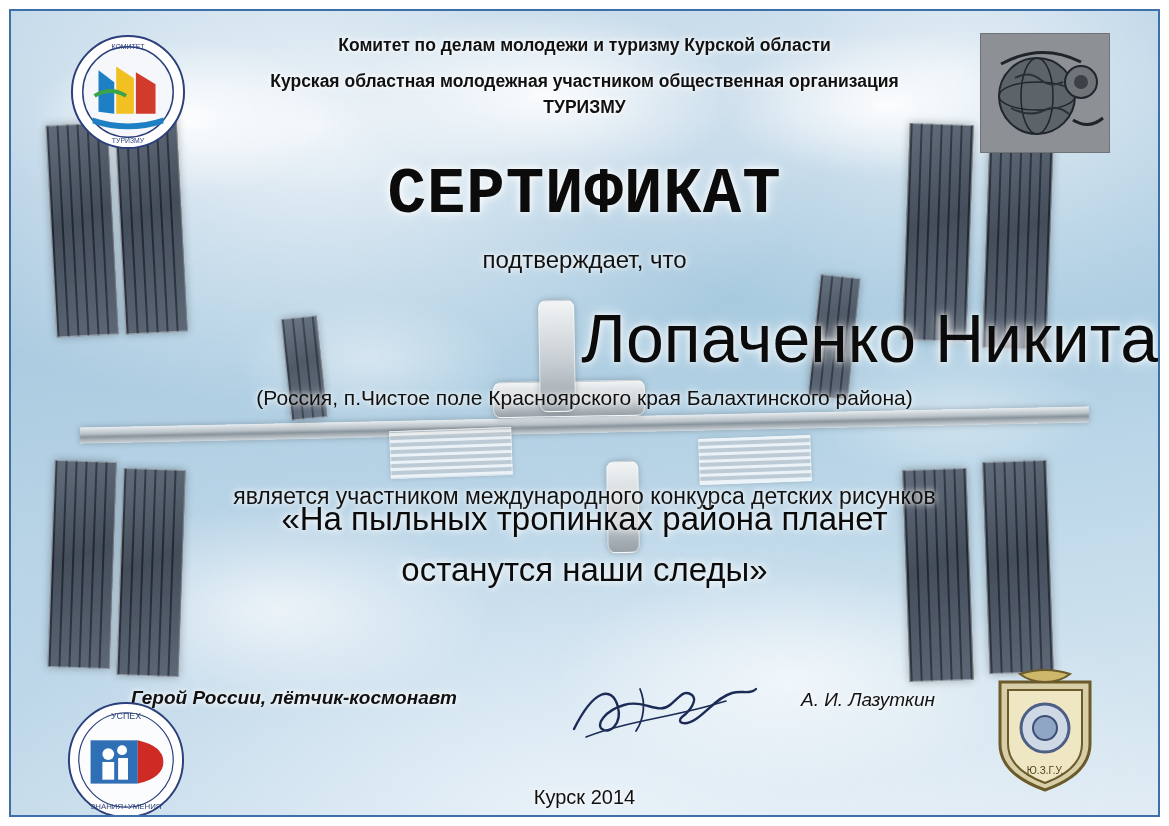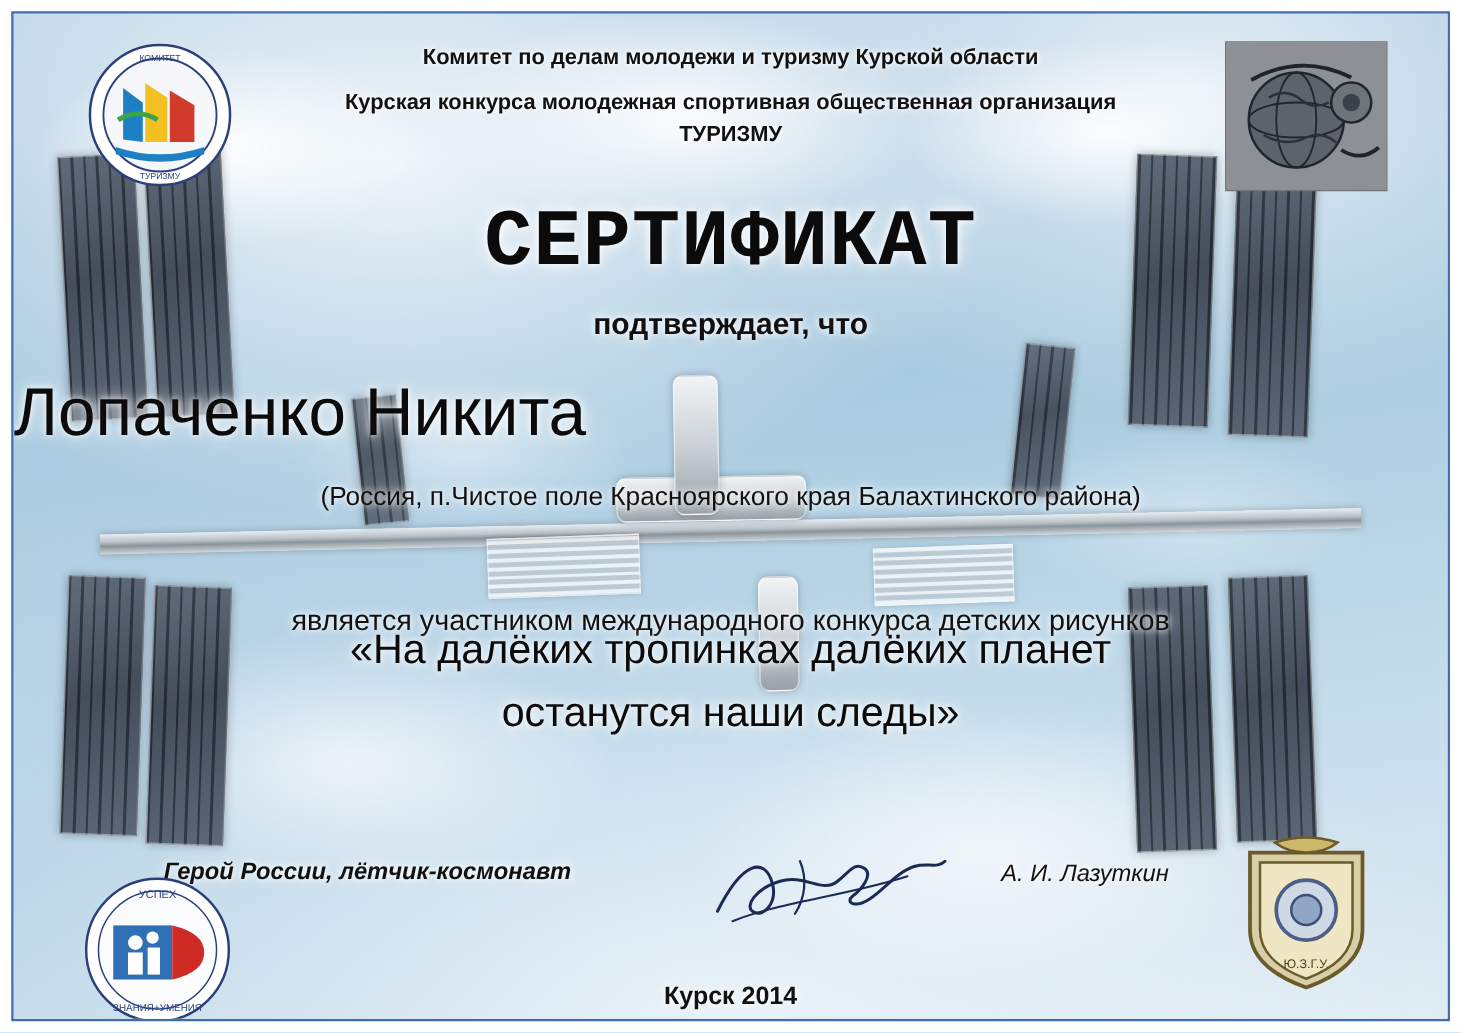--- a/index.html
+++ b/index.html
@@ -12,21 +12,21 @@
     height: 826px;
     font-family: "Liberation Sans", sans-serif;
     overflow: hidden;
   }
 
   .certificate {
     position: relative;
     width: 1169px;
     height: 826px;
     box-sizing: border-box;
-    background: #0ea5e9;
+    background: #fdba74;
     overflow: hidden;
   }
 
   
   .outer-frame {
     position: absolute;
     left: 0; top: 0; right: 0; bottom: 0;
     background: #ffffff;
     box-sizing: border-box;
     padding: 9px;
@@ -137,29 +137,28 @@
   }
 
   .confirms {
     position: absolute;
     left: 0; right: 0;
     top: 235px;
     text-align: center;
     font-size: 24px;
     color: #111;
     text-shadow: 0 0 5px rgba(255,255,255,0.95), 0 0 10px rgba(255,255,255,0.8);
-    font-weight: bold;
   }
 
   .recipient {
     position: absolute;
     left: 0; right: 0;
     top: 288px;
-    text-align: left;
-    font-size: 54px;
+    text-align: right;
+    font-size: 68px;
     color: #0b0b0b;
     text-shadow: 0 0 6px rgba(255,255,255,0.95), 0 0 14px rgba(255,255,255,0.85);
   }
 
   .location {
     position: absolute;
     left: 0; right: 0;
     top: 375px;
     text-align: center;
     font-size: 21px;
@@ -216,21 +215,21 @@
     width: 200px;
     height: 80px;
   }
 
   .place-year {
     position: absolute;
     left: 0; right: 0;
     top: 775px;
     text-align: center;
     font-size: 20px;
-    font-weight: bold;
+    font-weight: normal;
     color: #111;
     text-shadow: 0 0 5px rgba(255,255,255,0.95), 0 0 10px rgba(255,255,255,0.8);
   }
 
   
   .logo {
     position: absolute;
   }
   .logo-youth {
     left: 58px;
@@ -330,36 +329,36 @@
           <path d="M30 74 q18 10 34 2 q12 -6 24 4" fill="none" stroke="#2b3136" stroke-width="2"></path>
           <path d="M20 30 q40 -22 80 -2" fill="none" stroke="#1e2428" stroke-width="3"></path>
           <circle cx="100" cy="48" r="16" fill="#6e7478" stroke="#20262b" stroke-width="2"></circle>
           <circle cx="100" cy="48" r="7" fill="#3b4146"></circle>
           <path d="M92 86 q16 10 30 -2" fill="none" stroke="#1e2428" stroke-width="3"></path>
         </svg>
       </div>
 
       <div class="header-block">
         <div class="org-line">Комитет по делам молодежи и туризму Курской области</div>
-        <div class="org-line second">Курская конкурса молодежная спортивная общественная организация</div>
+        <div class="org-line second">Курская областная молодежная участником общественная организация</div>
         <div class="org-line">ТУРИЗМУ</div>
       </div>
 
       <div class="title">СЕРТИФИКАТ</div>
 
       <div class="confirms">подтверждает, что</div>
 
       <div class="recipient">Лопаченко Никита</div>
 
       <div class="location">(Россия, п.Чистое поле Красноярского края Балахтинского района)</div>
 
       <div class="participation">является участником международного конкурса детских рисунков</div>
 
       <div class="contest-title">
-        <div>«На далёких тропинках далёких планет</div>
+        <div>«На пыльных тропинках района планет</div>
         <div>останутся наши следы»</div>
       </div>
 
       <div class="sign-title">Герой России, лётчик-космонавт</div>
 
       <div class="signature">
         <svg viewBox="0 0 200 80" width="200" height="80" aria-hidden="true">
           <path d="M8 58 C28 18, 46 14, 52 36 C56 52, 44 64, 36 58 C30 54, 38 40, 58 34 C78 28, 92 44, 104 34 C114 26, 118 18, 126 24 C132 29, 124 40, 116 46 C110 51, 118 56, 130 48 C142 40, 152 26, 166 22 C176 19, 184 24, 190 18" fill="none" stroke="#1b2b55" stroke-width="2.4" stroke-linecap="round"></path>
           <path d="M20 66 C60 50, 110 46, 160 30" fill="none" stroke="#1b2b55" stroke-width="1.6" stroke-linecap="round"></path>
           <path d="M74 18 C80 32, 78 48, 70 60" fill="none" stroke="#1b2b55" stroke-width="1.8" stroke-linecap="round"></path>

